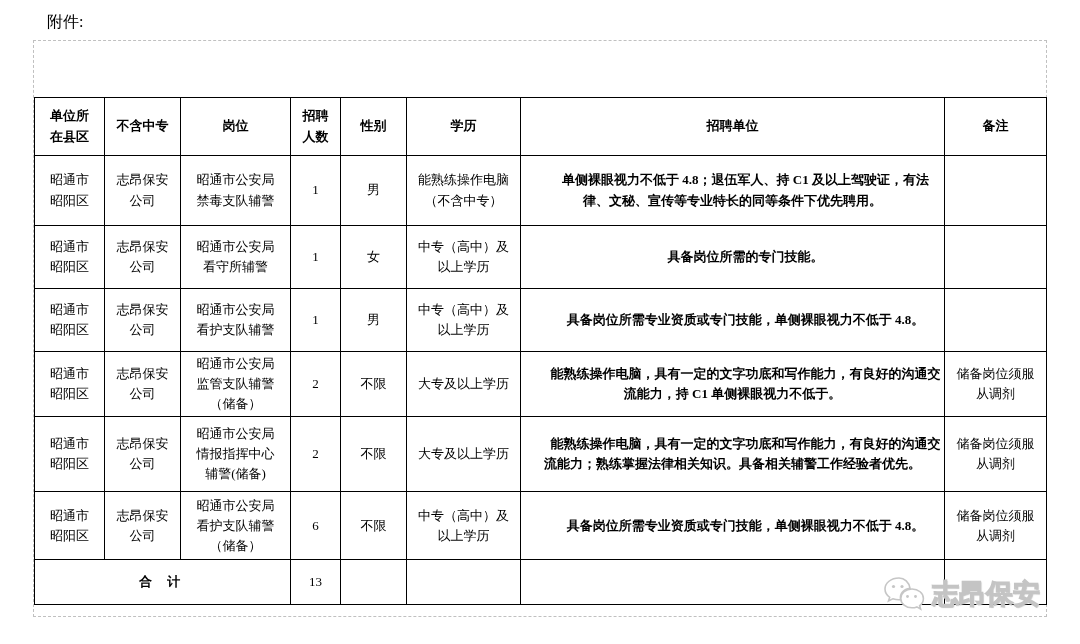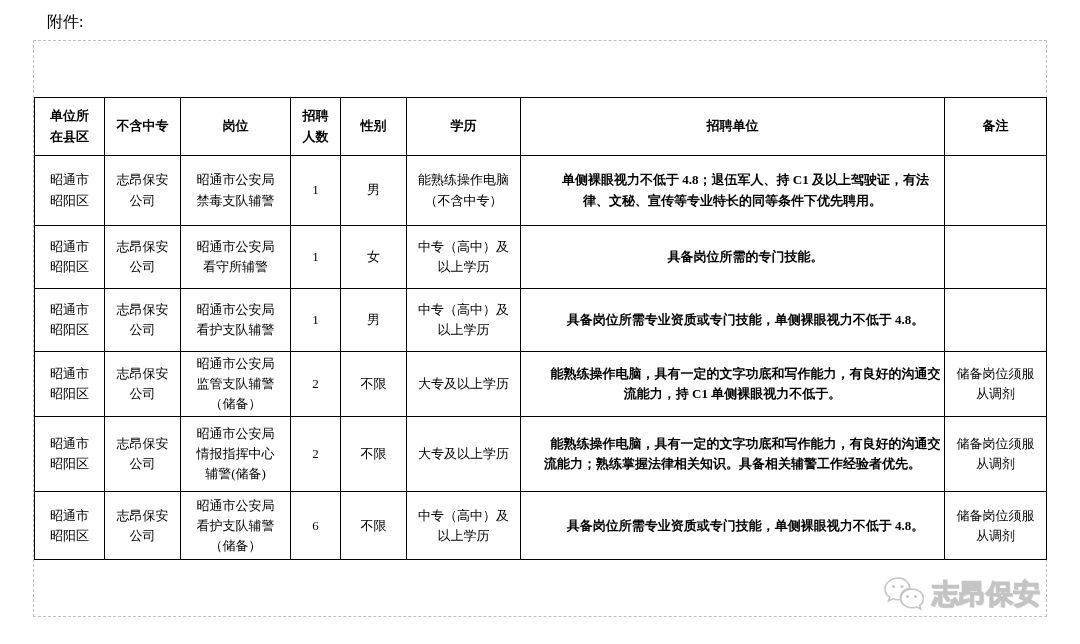--- a/index.html
+++ b/index.html
@@ -161,20 +161,28 @@
 （储备）</td>
       <td>6</td>
       <td>不限</td>
       <td>中专（高中）及
 以上学历</td>
       <td class="cond">具备岗位所需专业资质或专门技能，单侧裸眼视力不低于 4.8。</td>
       <td>储备岗位须服
 从调剂</td>
     </tr>
 
+    <tr class="rt">
+      <td class="total-label" colspan="3">合 计</td>
+      <td>13</td>
+      <td></td>
+      <td></td>
+      <td></td>
+      <td></td>
+    </tr>
   </tbody>
     </table>
 
   <div class="watermark">
     <span class="wm-icon">
       <svg width="44" height="40" viewBox="0 0 44 40">
         <g fill="none" stroke="#c6c6c6" stroke-width="1.6">
           <path d="M17 4 C9 4 3 9 3 15 c0 3.4 1.8 6.3 4.7 8.3 L6.5 27 l4.3-2.2 c1.9.6 4 1 6.2 1 .5 0 1 0 1.5-.1 C17.6 20 21.5 15 28 14.2 27 8.4 22.6 4 17 4 Z" fill="#ffffff"></path>
           <path d="M30 15 c-6.2 0-11.2 4.2-11.2 9.4 0 5.2 5 9.4 11.2 9.4 1.7 0 3.3-.3 4.8-.9 L38.6 35 l-1-3.4 c2.3-1.7 3.8-4.2 3.8-7.2 0-5.2-5-9.4-11.4-9.4 Z" fill="#ffffff"></path>
         </g>

